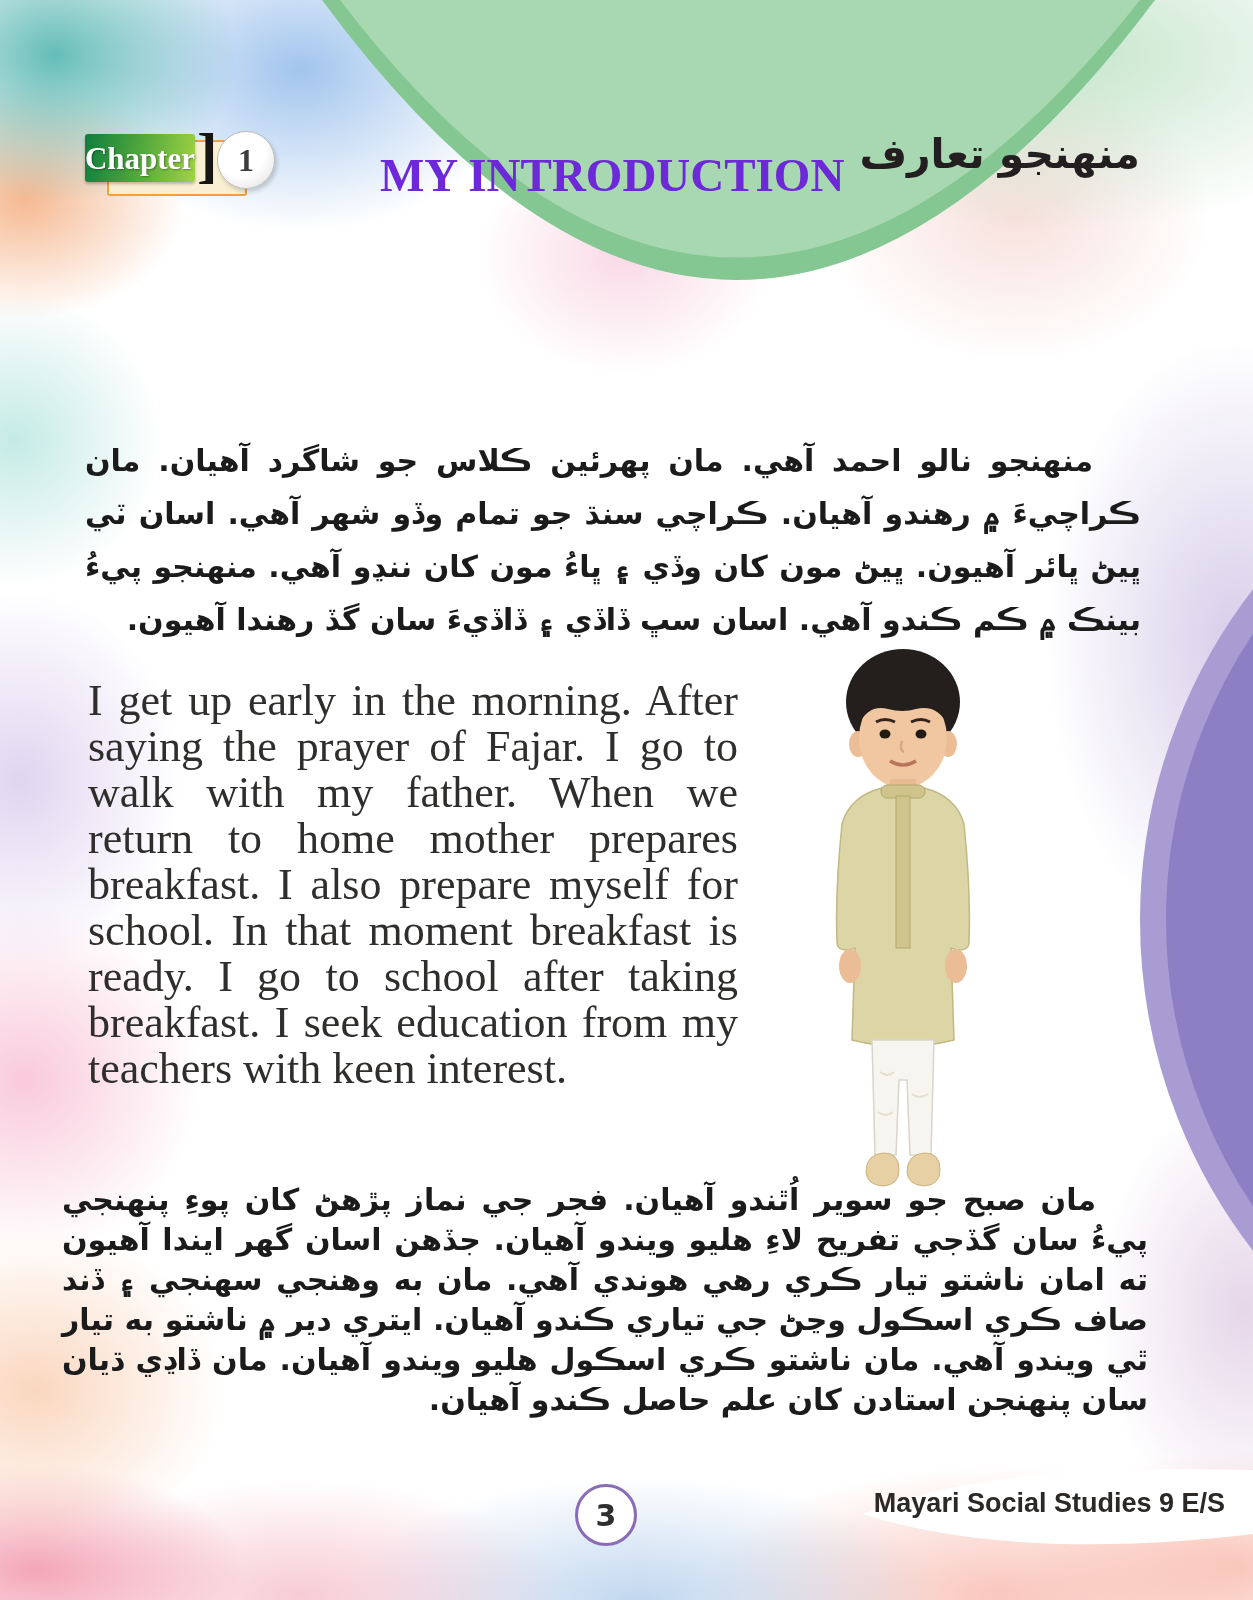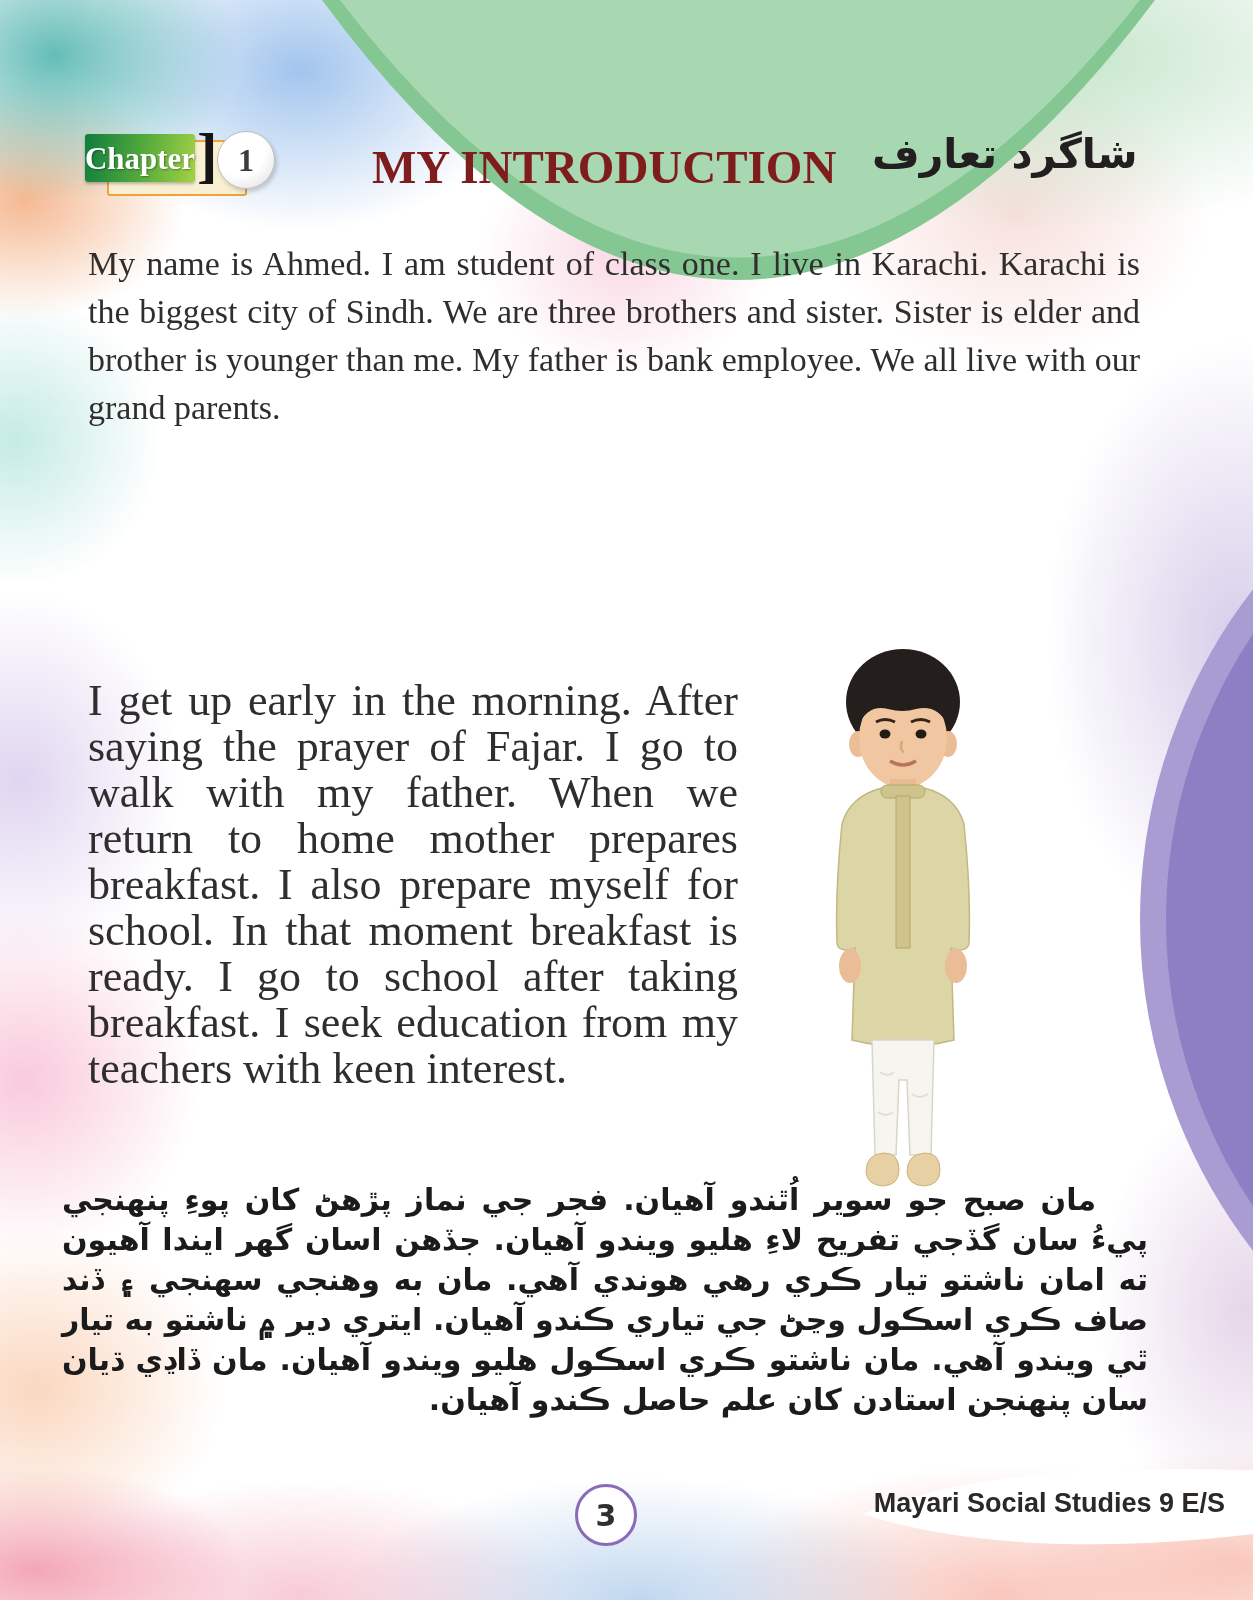--- a/index.html
+++ b/index.html
@@ -61,22 +61,22 @@
     font-family:"Liberation Serif",serif;
   }
   .num-circle{
     position:absolute;left:132px;top:1px;width:56px;height:56px;border-radius:50%;
     background:radial-gradient(circle at 38% 32%, #ffffff 50%, #ececec 78%, #c9c9c9 100%);
     border:1px solid #bdbdbd;box-shadow:2px 3px 4px rgba(0,0,0,.18);
     display:flex;align-items:center;justify-content:center;
   }
   .num-circle span{font-size:32px;font-weight:bold;color:#3d3d3d;font-family:"Liberation Serif",serif;}
   .title-en{
-    position:absolute;left:368px;top:136px;margin:4px;
-    font-size:47px;font-weight:bold;color:#7f1d1d;letter-spacing:0px;white-space:nowrap;
+    position:absolute;left:368px;top:136px;margin:12px;
+    font-size:47px;font-weight:bold;color:#6d28d9;letter-spacing:0px;white-space:nowrap;
     font-family:"Liberation Serif",serif;
   }
   .title-sd{
     position:absolute;left:872px;top:130px;width:268px;direction:rtl;text-align:left;
     font-size:41px;font-weight:bold;color:#231f20;white-space:nowrap;
     font-family:"DejaVu Sans",sans-serif;
   }
   
   .para{position:absolute;z-index:2;margin:0;color:#2f2e2c;}
   .en{font-family:"Liberation Serif",serif;text-align:justify;}
@@ -119,25 +119,25 @@
       <div class="chip-back"></div>
       <div class="chip-green">
         <span>Chapter</span>
       </div>
       <div class="chapter-bracket">]</div>
       <div class="num-circle">
         <span>1</span>
       </div>
     </div>
     <h1 class="title-en">MY INTRODUCTION</h1>
-    <div class="title-sd" dir="rtl">شاگرد تعارف</div>
+    <div class="title-sd" dir="rtl">منهنجو تعارف</div>
   </div>
 
-  <p class="para en para-en1">My name is Ahmed. I am student of class one. I live in Karachi. Karachi is the biggest city of Sindh. We are three brothers and sister. Sister is elder and brother is younger than me. My father is bank employee. We all live with our grand parents.</p>
 
+  <p class="para sd para-sd1" dir="rtl">منهنجو نالو احمد آهي. مان پهرئين ڪلاس جو شاگرد آهيان. مان ڪراچيءَ ۾ رهندو آهيان. ڪراچي سنڌ جو تمام وڏو شهر آهي. اسان ٽي ڀيڻ ڀائر آهيون. ڀيڻ مون کان وڏي ۽ ڀاءُ مون کان ننڍو آهي. منهنجو پيءُ بينڪ ۾ ڪم ڪندو آهي. اسان سڀ ڏاڏي ۽ ڏاڏيءَ سان گڏ رهندا آهيون.</p>
 
   <p class="para en para-en2">I get up early in the morning. After saying the prayer of Fajar. I go to walk with my father. When we return to home mother prepares breakfast. I also prepare myself for school. In that moment breakfast is ready. I go to school after taking breakfast. I seek education from my teachers with keen interest.</p>
 
   <figure class="boy-fig">
     <svg width="225" height="548" viewBox="0 0 225 548">
 
       <ellipse cx="115" cy="60" rx="57" ry="53" fill="#241f1c"></ellipse>
 
       <ellipse cx="70" cy="102" rx="9" ry="13" fill="#eabd96"></ellipse>
       <ellipse cx="160" cy="102" rx="9" ry="13" fill="#eabd96"></ellipse>

